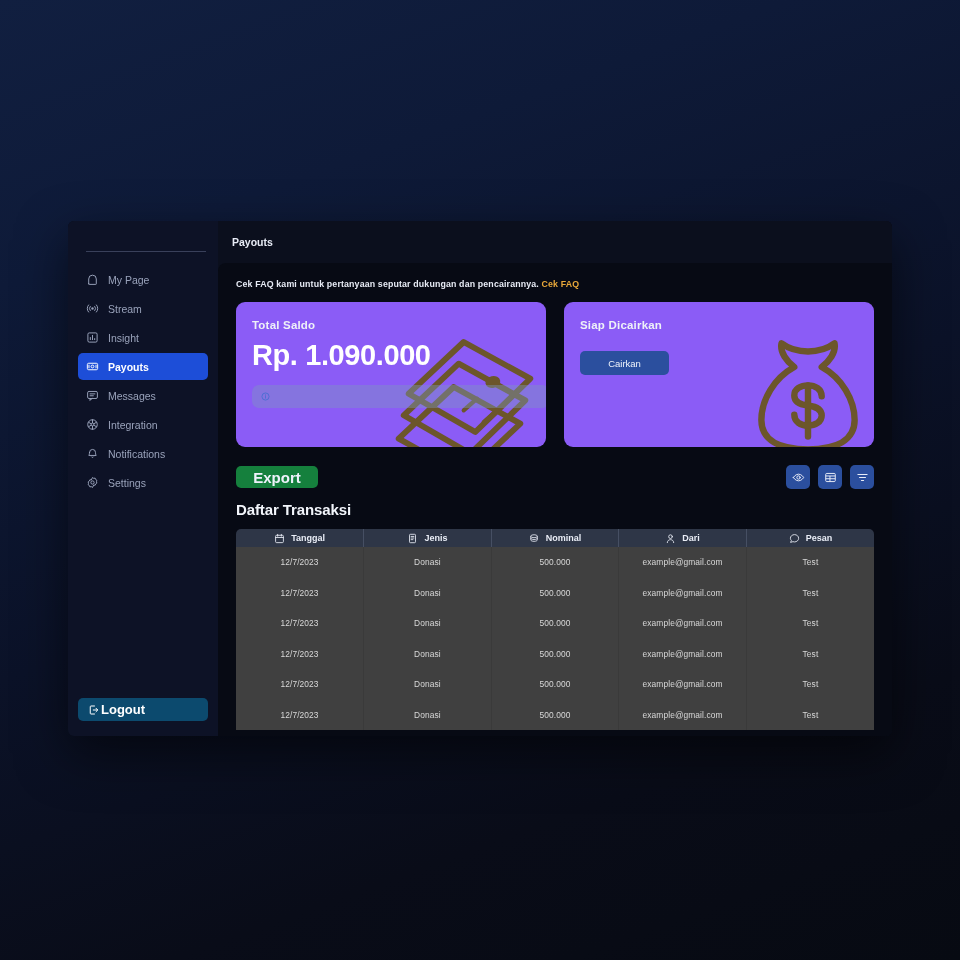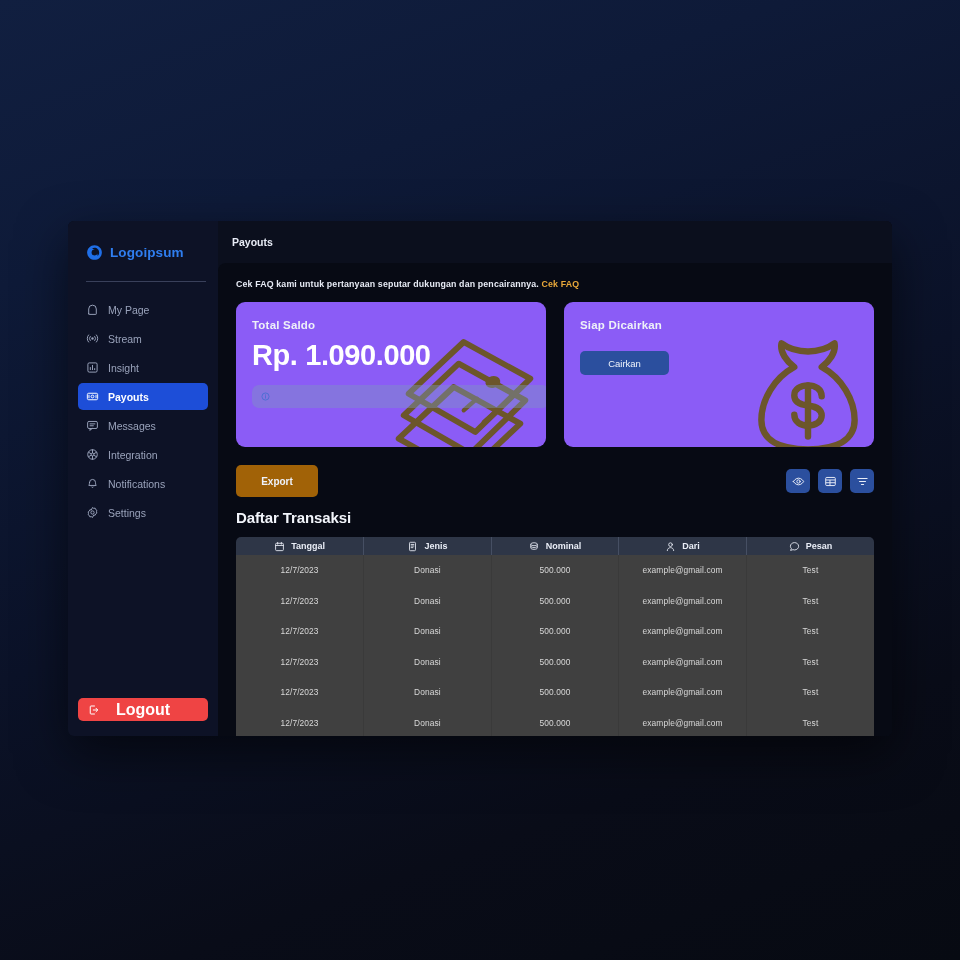--- a/index.html
+++ b/index.html
@@ -86,28 +86,28 @@
     font-weight: 600;
   }
   .nav-icon { width: 13px; height: 13px; flex: 0 0 13px; display: block; }
 
   .logout {
     position: absolute;
     left: 10px;
     bottom: 15px;
     width: 130px;
     height: 23px;
-    background: #ef4444;
+    background: #0c4a6e;
     border-radius: 5px;
     display: flex;
     align-items: center;
-    gap: 16px;
+    gap: 1px;
     padding: 0 10px;
     color: #fff;
-    font-size: 16px;
+    font-size: 13px;
     font-weight: 600;
     cursor: pointer;
     border: none;
   }
 
   
   .main {
     flex: 1;
     display: flex;
     flex-direction: column;
@@ -223,26 +223,26 @@
 
   
   .action-bar {
     margin-top: 18px;
     display: flex;
     align-items: center;
     justify-content: space-between;
   }
   .export-btn {
     width: 82px;
-    height: 32px;
-    background: #a16207;
+    height: 22px;
+    background: #15803d;
     border: none;
     border-radius: 5px;
     color: #eef2fb;
-    font-size: 10px;
+    font-size: 15px;
     font-family: inherit;
     font-weight: 600;
     cursor: pointer;
   }
   .icon-btns { display: flex; gap: 8px; }
   .icon-btn {
     width: 24px;
     height: 24px;
     background: #2b4f9e;
     border: none;
@@ -297,28 +297,20 @@
   }
   tbody td:last-child { border-right: none; }
 </style>
 </head>
 <body>
 
 <div class="app-window">
 
   <aside class="sidebar">
 
-    <div class="brand">
-      <svg class="brand-mark" viewBox="0 0 24 24">
-        <path d="M12 1.6c5.8 0 10.4 4.6 10.4 10.4S17.8 22.4 12 22.4 1.6 17.8 1.6 12 6.2 1.6 12 1.6z" fill="#1f6fe8"></path>
-        <path d="M12 5.4c3.6 0 6.6 3 6.6 6.6 0 1.9-.8 3.6-2.1 4.8-.5-2.8-1.1-5.1-2.6-7-1.3-1.6-3.1-2.8-5.4-3.6 1-.5 2.2-.8 3.5-.8z" fill="#0d1226"></path>
-        <circle cx="12" cy="12" r="4.1" fill="#0d1226"></circle>
-      </svg>
-      <span class="brand-text">Logoipsum</span>
-    </div>
 
     <div class="brand-divider"></div>
 
     <nav class="nav">
 
       <div class="nav-item">
         <svg class="nav-icon" viewBox="0 0 24 24" fill="none" stroke="currentColor" stroke-width="1.8" stroke-linecap="round" stroke-linejoin="round">
           <path d="M5 20V11a7 7 0 0 1 14 0v9a1 1 0 0 1-1 1H6a1 1 0 0 1-1-1z"></path>
         </svg>
         <span>My Page</span>

